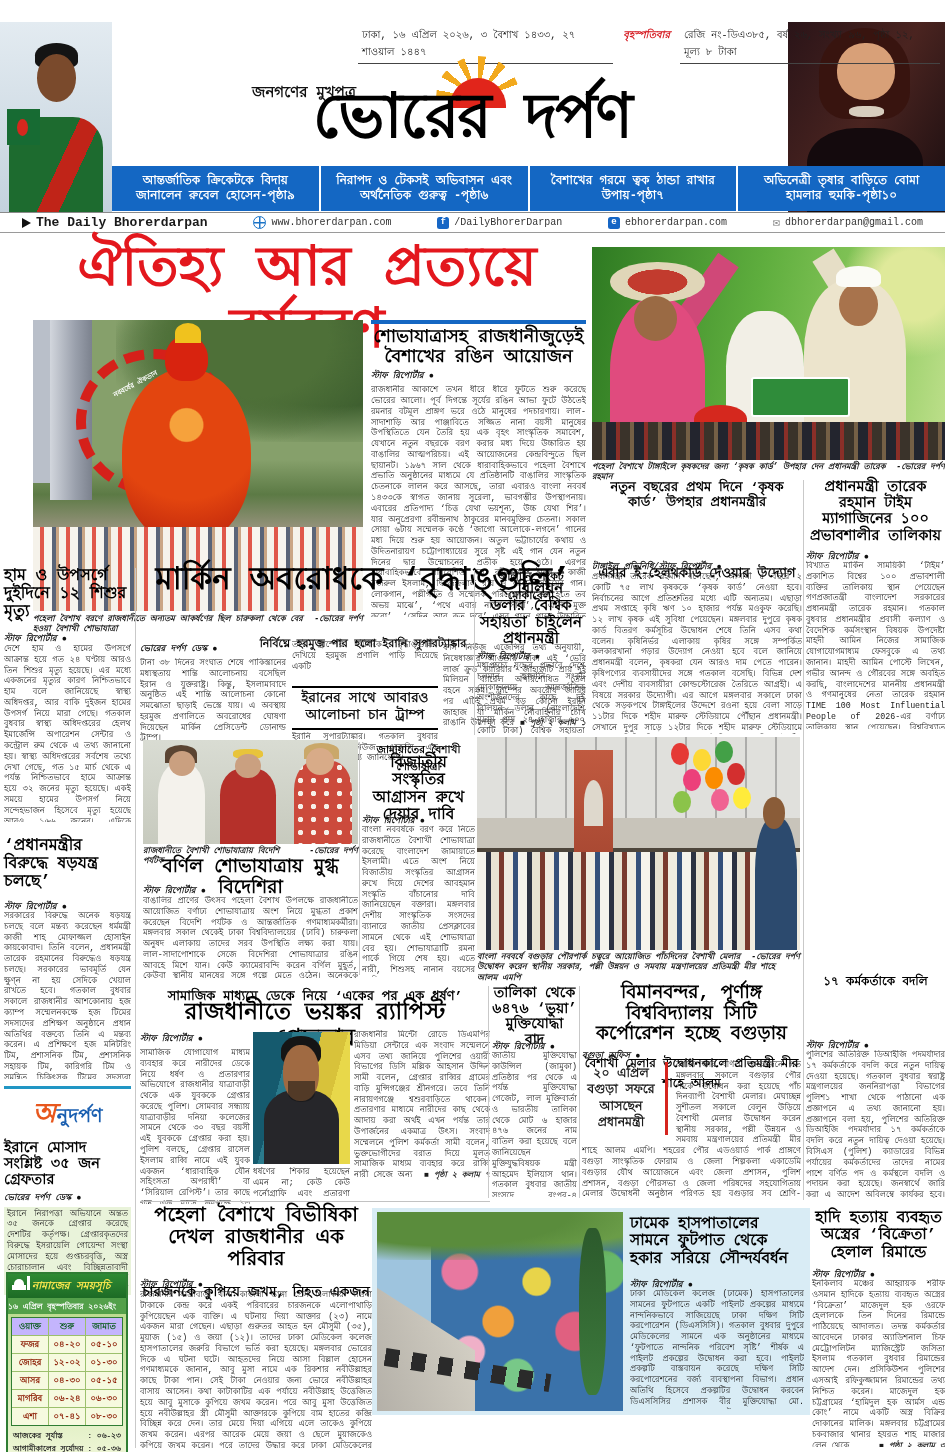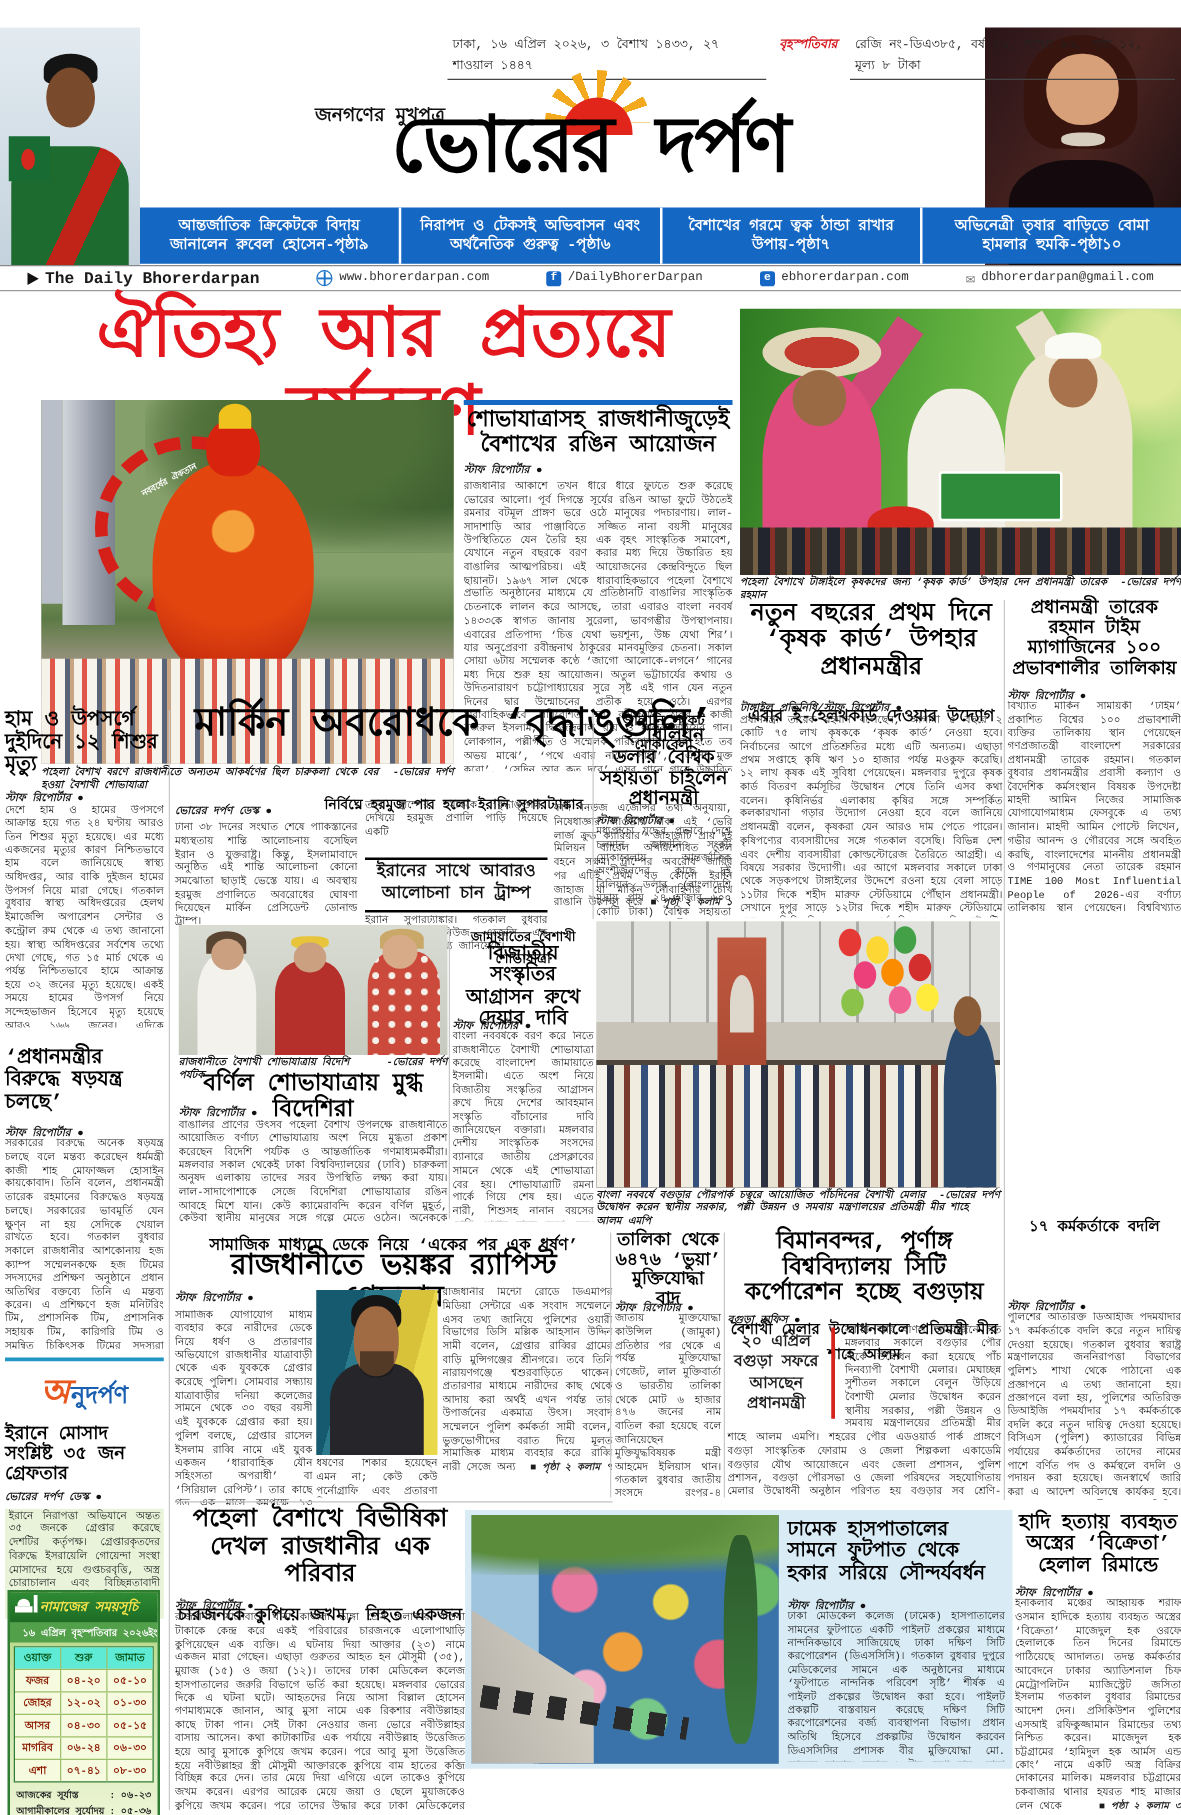--- a/index.html
+++ b/index.html
@@ -124,24 +124,24 @@
   .anud-a{color:#e8571d;font-size:27px;font-weight:900;font-style:italic;}
   .anud-rest{color:#1a5fb0;font-size:19px;font-weight:900;}
   .greenbg{background:#e9f3da;padding:2px 3px;}
   .bluebox{position:absolute;background:#d9ecf5;}
   
   .prayer{border:2px solid #2f7d33;background:linear-gradient(#aed47d,#eef6d6);font-size:8.5px;}
   .pr-head{position:relative;background:linear-gradient(#2e8b33,#1d6b25);color:#ffe94e;font-style:italic;font-weight:800;font-size:10.5px;padding:4px 3px 3px 24px;}
   .mosq-dome{position:absolute;left:6px;top:5px;width:10px;height:6px;background:#fff;border-radius:10px 10px 0 0;}
   .mosq-base{position:absolute;left:4px;top:11px;width:14px;height:5px;background:#fff;}
   .mosq-min{position:absolute;left:19px;top:2px;width:2.5px;height:14px;background:#fff;}
-  .pr-date{background:#53a04a;color:#fff;text-align:right;font-size:7.8px;font-weight:700;padding:1.5px 0;}
+  .pr-date{background:#53a04a;color:#fff;text-align:left;font-size:7.8px;font-weight:700;padding:1.5px 0;}
   .pr-tbl{margin:3px;border:1px solid #2f7d33;background:#f6fadf;}
   .pr-row{display:flex;border-top:1px solid #9cc06c;color:#8b1a00;font-weight:700;}
-  .pr-row.h{border-top:none;background:#5eead4;color:#0a5c1e;}
+  .pr-row.h{border-top:none;background:#c4b5fd;color:#0a5c1e;}
   .pr-row span{flex:1;text-align:center;padding:1.5px 0;border-left:1px solid #9cc06c;}
   .pr-row span:first-child{border-left:none;}
   .pr-foot{display:flex;justify-content:space-between;font-size:7.6px;font-weight:700;color:#222;padding:0 5px;}
 </style>
 </head>
 <body>
 
 <div id="page">
 
   <div class="abs photo ph-cricket" style="left:0;top:22px;width:112px;height:190px;">
@@ -243,21 +243,21 @@
     <div class="pm-face2"></div>
     <div class="pm-cap2"></div>
     <div class="pm-card"></div>
     <div class="pm-redcap"></div>
     <div class="pm-crowdheads"></div>
   </div>
   <div class="abs cap" style="left:592px;top:462px;width:353px;">
     <span>পহেলা বৈশাখে টাঙ্গাইলে কৃষকদের জন্য ‘কৃষক কার্ড’ উপহার দেন প্রধানমন্ত্রী তারেক রহমান</span>
     <span class="cr">-ভোরের দর্পণ</span>
   </div>
-  <div class="abs hl" style="left:592px;top:481px;width:210px;font-size:19px;">নতুন বছরের প্রথম দিনে ‘কৃষক কার্ড’ উপহার প্রধানমন্ত্রীর</div>
+  <div class="abs hl" style="left:592px;top:481px;width:210px;font-size:13px;">নতুন বছরের প্রথম দিনে ‘কৃষক কার্ড’ উপহার প্রধানমন্ত্রীর</div>
   <div class="abs sub" style="left:592px;top:540px;width:210px;font-size:13px;">এবার ই-হেলথকার্ড দেওয়ার উদ্যোগ</div>
   <div class="abs by" style="left:592px;top:558px;width:210px;">টাঙ্গাইল প্রতিনিধি/স্টাফ রিপোর্টার ●</div>
   <div class="abs bd clip" style="left:592px;top:572px;width:210px;height:162px;">
     <span>প্রধানমন্ত্রী তারেক রহমান বলেছেন, আগামী ৫ বছরে ২ কোটি ৭৫ লাখ কৃষককে ‘কৃষক কার্ড’ নেওয়া হবে। নির্বাচনের আগে প্রতিশ্রুতির মধ্যে এটি অন্যতম। এছাড়া প্রথম সপ্তাহে কৃষি ঋণ ১০ হাজার পর্যন্ত মওকুফ করেছি। ১২ লাখ কৃষক এই সুবিধা পেয়েছেন। মঙ্গলবার দুপুরে কৃষক কার্ড বিতরণ কর্মসূচির উদ্বোধন শেষে তিনি এসব কথা বলেন। কৃষিনির্ভর এলাকায় কৃষির সঙ্গে সম্পর্কিত কলকারখানা গড়ার উদ্যোগ নেওয়া হবে বলে জানিয়ে প্রধানমন্ত্রী বলেন, কৃষকরা যেন আরও দাম পেতে পারেন। কৃষিপণ্যের ব্যবসায়ীদের সঙ্গে গতকাল বসেছি। বিভিন্ন দেশ এবং দেশীয় ব্যবসায়ীরা কোল্ডস্টোরেজ তৈরিতে আগ্রহী। এ বিষয়ে সরকার উদ্যোগী। এর আগে মঙ্গলবার সকালে ঢাকা থেকে সড়কপথে টাঙ্গাইলের উদ্দেশে রওনা হয়ে বেলা সাড়ে ১১টার দিকে শহীদ মারুফ স্টেডিয়ামে পৌঁছান প্রধানমন্ত্রী। সেখানে দুপুর সাড়ে ১২টার দিকে শহীদ মারুফ স্টেডিয়ামে প্রধান অতিথি হিসেবে কৃষক কার্ড বিতরণ ও ত্রি-পাইলটিং কার্যক্রমের উদ্বোধন করেন তিনি। এ সময় ১৫ জন কৃষককে নিজ হাতে প্রধানমন্ত্রী কৃষক কার্ড বিতরণ করেন ও গাছের চারা তুলে দেন। পরে তিনি ভিডিও কনফারেন্সের মাধ্যমে আরও ৯ উপজেলায় কৃষক কার্ডের উদ্বোধন করেন। কৃষি, মৎস্য ও প্রাণিসম্পদ মন্ত্রী মোহাম্মদ আমিন উর রশিদের সভাপতিত্বে অনুষ্ঠানে বক্তব্য রাখেন মৎস্য ও প্রাণিসম্পদ প্রতিমন্ত্রী সুলতানা নাদিরউদ্দিন টুকু</span>
     
   </div>
 
   <div class="abs hl" style="left:806px;top:479px;width:139px;font-size:14.5px;">প্রধানমন্ত্রী তারেক রহমান টাইম ম্যাগাজিনের ১০০ প্রভাবশালীর তালিকায়</div>
   <div class="abs by" style="left:806px;top:548px;width:139px;">স্টাফ রিপোর্টার ●</div>
   <div class="abs bd clip" style="left:806px;top:561px;width:139px;height:168px;">

